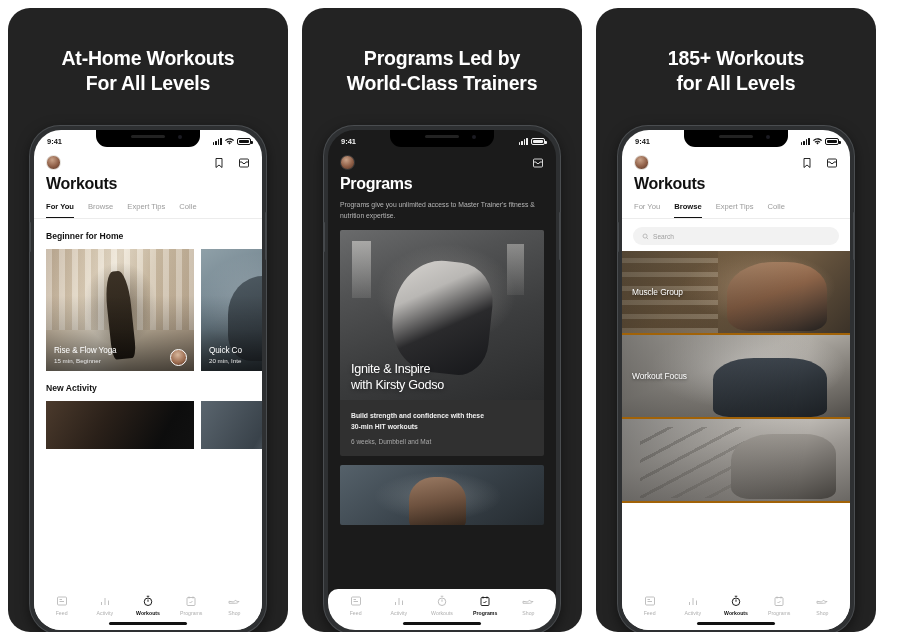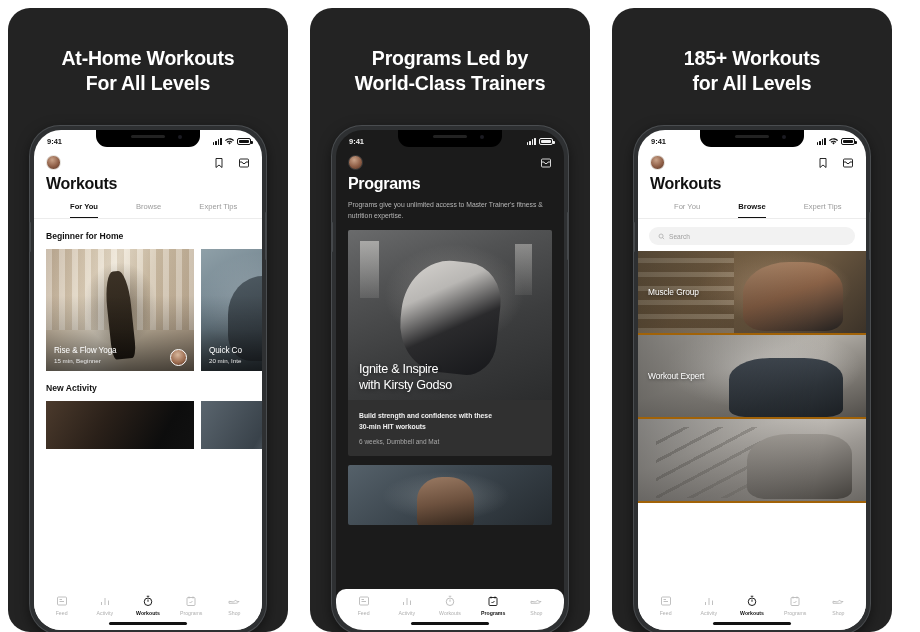--- a/index.html
+++ b/index.html
@@ -9,21 +9,21 @@
     background: #ffffff;
     font-family: "Liberation Sans", sans-serif;
     overflow: hidden;
   }
   .gallery {
     width: 748px; height: 632px;
     display: flex;
     align-items: flex-start;
     justify-content: space-between;
     padding: 8px 8px 0 8px;
-    gap: 22px;
+    gap: 14px;
     background: #ffffff;
   }
   .shot {
     position: relative;
     width: 280px;
     height: 624px;
     background: #232323;
     border-radius: 22px;
     overflow: hidden;
     flex: 0 0 280px;
@@ -153,21 +153,21 @@
     display: flex; align-items: flex-end; gap: 14px;
     padding: 9px 12px 0 12px;
     border-bottom: 1px solid #ececec;
     position: relative;
     flex: 0 0 auto;
     overflow: hidden;
     white-space: nowrap;
   }
   .tab {
     font-size: 7.6px; color: #9b9b9b; padding-bottom: 7px;
-    position: relative; flex: 0 0 auto; margin-left: 24px;
+    position: relative; flex: 0 0 auto;
   }
   .tab.active { color: #111; font-weight: bold; }
   .tab.active::after {
     content: ""; position: absolute; left: 0; right: 0; bottom: -1px;
     height: 2px; background: #111;
   }
 
   
   .searchwrap { padding: 8px 11px 6px 11px; flex: 0 0 auto; background:#fff; }
   .searchbox {
@@ -688,21 +688,21 @@
 
         <div class="content">
           <div class="cat-tile">
             <div class="ph ph-muscle"></div>
             <div class="scrim2"></div>
             <div class="cat-label">Muscle Group</div>
           </div>
           <div class="cat-tile">
             <div class="ph ph-focus"></div>
             <div class="scrim2"></div>
-            <div class="cat-label">Workout Expert</div>
+            <div class="cat-label">Workout Focus</div>
           </div>
           <div class="cat-tile">
             <div class="ph ph-stairs"></div>
             <div class="scrim2"></div>
             <div class="cat-label"></div>
           </div>
         </div>
 
         <div class="tabbar">
           <span class="tb">

